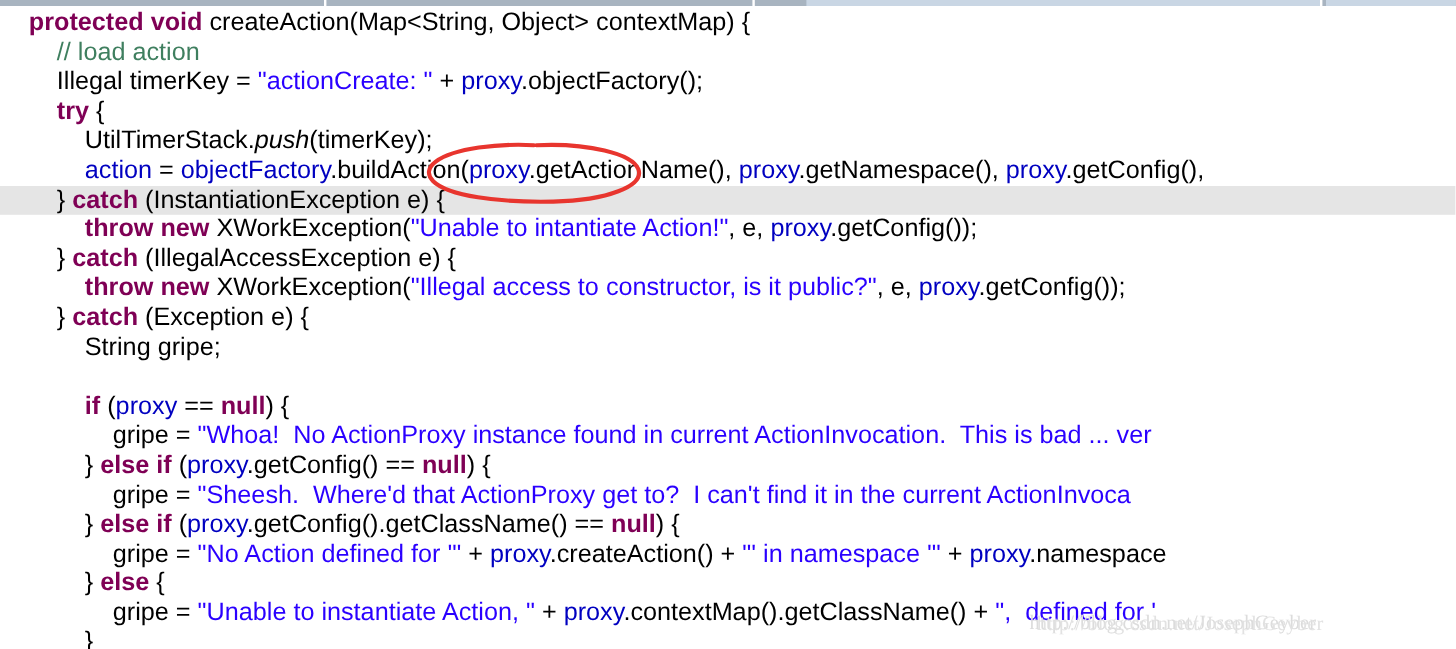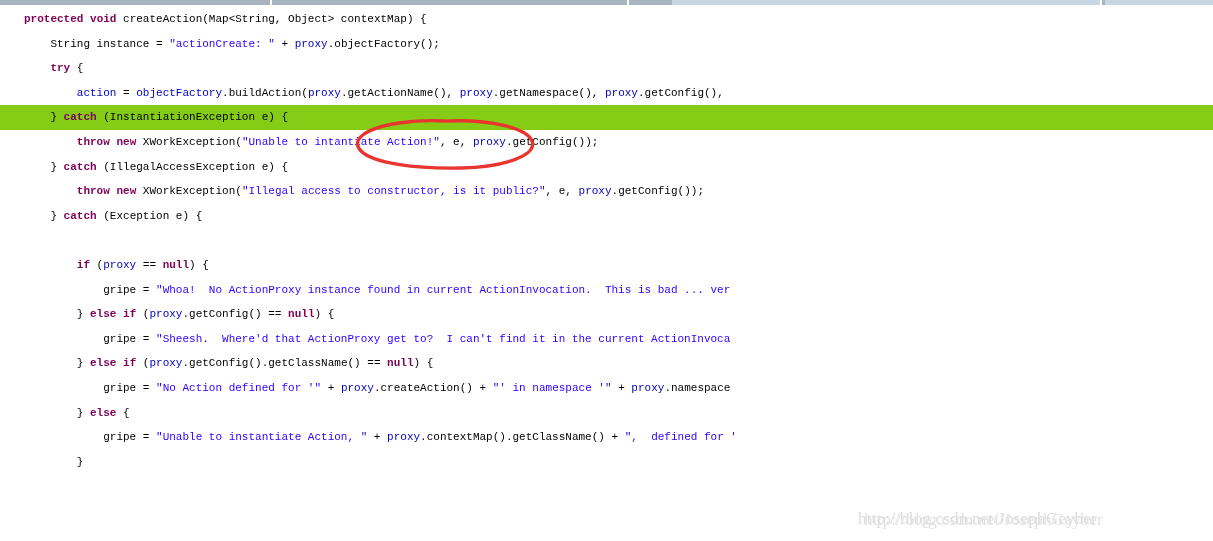--- a/index.html
+++ b/index.html
@@ -44,27 +44,27 @@
     position: relative;
     width: 1213px;
     padding-top: 2px;
   }
 
   .code-line {
     position: relative;
     height: 24.6px;
     line-height: 24.6px;
     white-space: pre;
-    font-family: Liberation Mono, monospace;
-    font-size: 11px;
+    font-family: Liberation Sans, sans-serif;
+    font-size: 21px;
     color: #000000;
     padding-left: 24px;
   }
   .code-line.hl {
-    background: #84cc16;
+    background: #e5e5e5;
   }
 
   
   .kw  { color: #7f0055; font-weight: bold; }
   .str { color: #2a00ff; }
   .cmt { color: #3f7f5f; }
   .fld { color: #0000c0; }
   .sta { font-style: italic; }
   .pln { color: #000000; }
 
@@ -102,28 +102,31 @@
   <div class="tab-gap" style="left:270px;"></div>
   <div class="tab-gap" style="left:627px;"></div>
   <div class="tab-active" style="left:672px; width:428px;"></div>
   <div class="tab-gap" style="left:1100px;"></div>
   <div class="tab-active" style="left:1105px; width:108px;"></div>
 </div>
 
 <div id="editor">
   <div id="code-layer">
       <div class="code-line"><span class="kw">protected</span><span class="pln"> </span><span class="kw">void</span><span class="pln"> createAction(Map&lt;String, Object&gt; contextMap) {</span></div>
-      <div class="code-line"><span class="pln">    String instance = </span><span class="str">"actionCreate: "</span><span class="pln"> + </span><span class="fld">proxy</span><span class="pln">.objectFactory();</span></div>
+      <div class="code-line"><span class="pln">    </span><span class="cmt">// load action</span></div>
+      <div class="code-line"><span class="pln">    Illegal timerKey = </span><span class="str">"actionCreate: "</span><span class="pln"> + </span><span class="fld">proxy</span><span class="pln">.objectFactory();</span></div>
       <div class="code-line"><span class="pln">    </span><span class="kw">try</span><span class="pln"> {</span></div>
+      <div class="code-line"><span class="pln">        UtilTimerStack.</span><span class="sta">push</span><span class="pln">(timerKey);</span></div>
       <div class="code-line"><span class="pln">        </span><span class="fld">action</span><span class="pln"> = </span><span class="fld">objectFactory</span><span class="pln">.buildAction(</span><span class="fld">proxy</span><span class="pln">.getActionName(), </span><span class="fld">proxy</span><span class="pln">.getNamespace(), </span><span class="fld">proxy</span><span class="pln">.getConfig(),</span></div>
       <div class="code-line hl"><span class="pln">    } </span><span class="kw">catch</span><span class="pln"> (InstantiationException e) {</span></div>
       <div class="code-line"><span class="pln">        </span><span class="kw">throw</span><span class="pln"> </span><span class="kw">new</span><span class="pln"> XWorkException(</span><span class="str">"Unable to intantiate Action!"</span><span class="pln">, e, </span><span class="fld">proxy</span><span class="pln">.getConfig());</span></div>
       <div class="code-line"><span class="pln">    } </span><span class="kw">catch</span><span class="pln"> (IllegalAccessException e) {</span></div>
       <div class="code-line"><span class="pln">        </span><span class="kw">throw</span><span class="pln"> </span><span class="kw">new</span><span class="pln"> XWorkException(</span><span class="str">"Illegal access to constructor, is it public?"</span><span class="pln">, e, </span><span class="fld">proxy</span><span class="pln">.getConfig());</span></div>
       <div class="code-line"><span class="pln">    } </span><span class="kw">catch</span><span class="pln"> (Exception e) {</span></div>
+      <div class="code-line"><span class="pln">        String gripe;</span></div>
       <div class="code-line"><span class="pln"></span></div>
       <div class="code-line"><span class="pln">        </span><span class="kw">if</span><span class="pln"> (</span><span class="fld">proxy</span><span class="pln"> == </span><span class="kw">null</span><span class="pln">) {</span></div>
       <div class="code-line"><span class="pln">            gripe = </span><span class="str">"Whoa!  No ActionProxy instance found in current ActionInvocation.  This is bad ... ver</span></div>
       <div class="code-line"><span class="pln">        } </span><span class="kw">else</span><span class="pln"> </span><span class="kw">if</span><span class="pln"> (</span><span class="fld">proxy</span><span class="pln">.getConfig() == </span><span class="kw">null</span><span class="pln">) {</span></div>
       <div class="code-line"><span class="pln">            gripe = </span><span class="str">"Sheesh.  Where'd that ActionProxy get to?  I can't find it in the current ActionInvoca</span></div>
       <div class="code-line"><span class="pln">        } </span><span class="kw">else</span><span class="pln"> </span><span class="kw">if</span><span class="pln"> (</span><span class="fld">proxy</span><span class="pln">.getConfig().getClassName() == </span><span class="kw">null</span><span class="pln">) {</span></div>
       <div class="code-line"><span class="pln">            gripe = </span><span class="str">"No Action defined for '"</span><span class="pln"> + </span><span class="fld">proxy</span><span class="pln">.createAction() + </span><span class="str">"' in namespace '"</span><span class="pln"> + </span><span class="fld">proxy</span><span class="pln">.namespace</span></div>
       <div class="code-line"><span class="pln">        } </span><span class="kw">else</span><span class="pln"> {</span></div>
       <div class="code-line"><span class="pln">            gripe = </span><span class="str">"Unable to instantiate Action, "</span><span class="pln"> + </span><span class="fld">proxy</span><span class="pln">.contextMap().getClassName() + </span><span class="str">",  defined for '</span></div>
       <div class="code-line"><span class="pln">        }</span></div>

